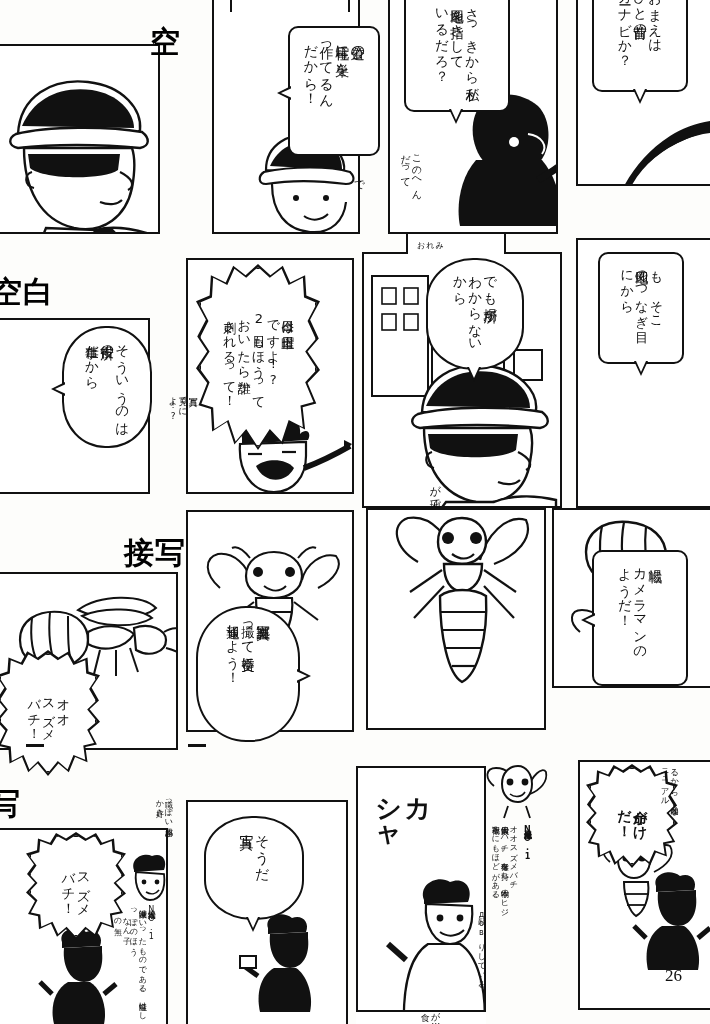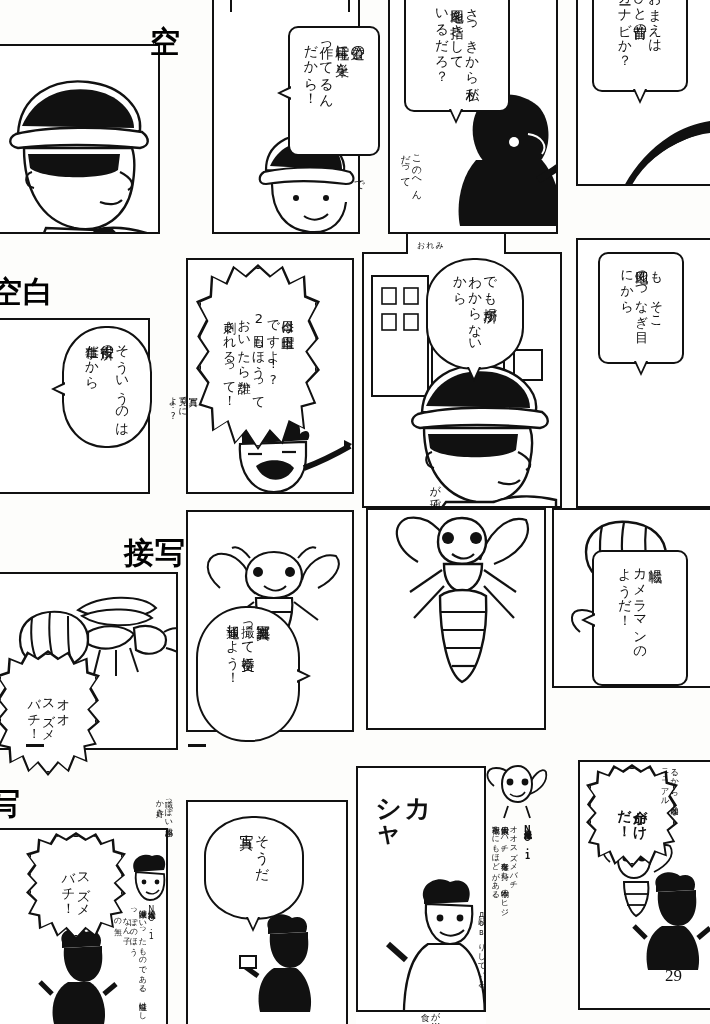--- a/index.html
+++ b/index.html
@@ -602,15 +602,15 @@
     <div class="vtext" style="font-size:14px; font-weight:bold;">命がけ
 だ！</div>
   </div>
   <div class="vtext" style="position:absolute; left:660px; top:762px; font-size:8.5px; height:70px;">るから、凶暴な
 ニュアル</div>
 
   <div class="panel noborder" style="left:356px; top:1010px; width:130px; height:14px; border-top:2px solid #111;">
   </div>
   <div class="tinynote vtext" style="left:420px; top:1006px; font-size:9px;">が…食</div>
 
-  <div class="pageno">29</div>
+  <div class="pageno">26</div>
 
 </div>
 
 </body></html>

